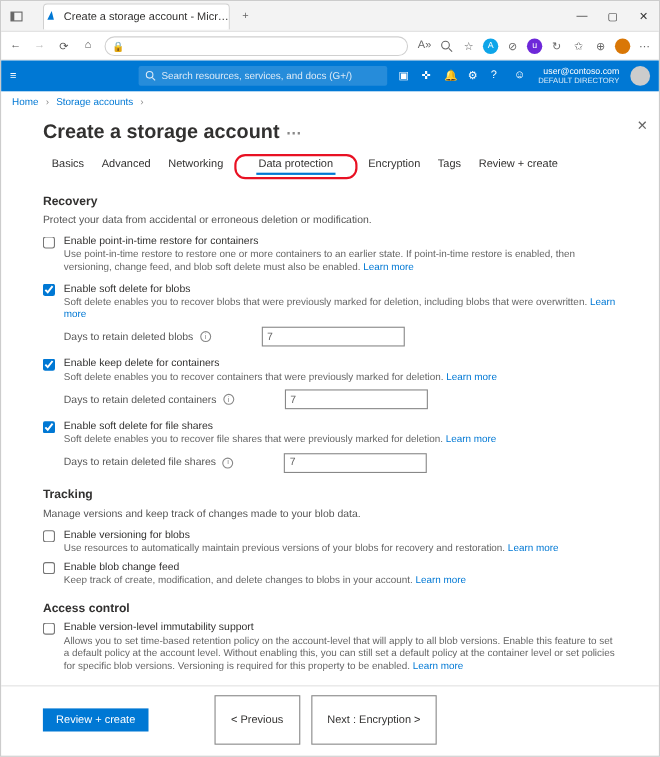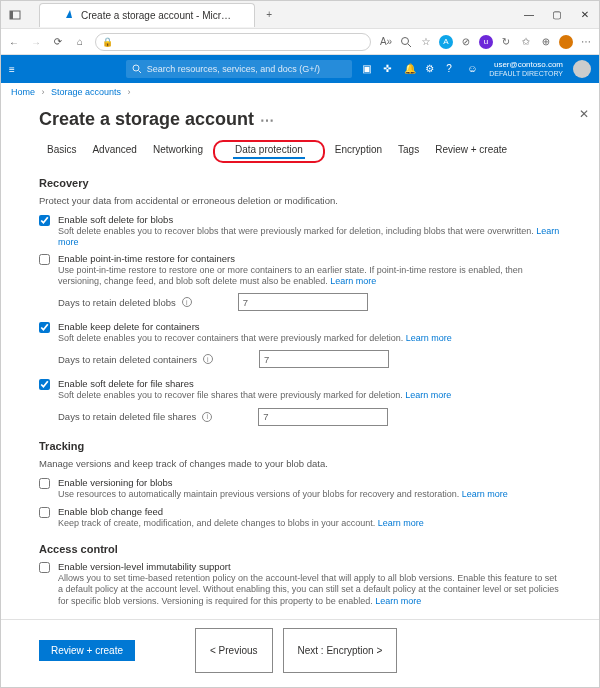--- a/index.html
+++ b/index.html
@@ -1,19 +1,19 @@
 <!DOCTYPE html>
 <html><head>
 <meta charset="utf-8">
 <style>
   * { box-sizing: border-box; margin: 0; padding: 0; }
   body { font-family: "Segoe UI", Arial, sans-serif; font-size: 10px; background: #fff; color: #323130; width: 600px; height: 688px; overflow: hidden; border: 1px solid #ccc; }
   .titlebar { display: flex; align-items: center; height: 28px; background: #f3f3f3; border-bottom: 1px solid #e1e1e1; }
   .tab-strip { display: flex; align-items: center; flex: 1; padding-left: 6px; gap: 4px; }
-  .browser-tab { display: flex; align-items: center; background: #fff; border: 1px solid #d0d0d0; border-bottom: none; border-radius: 4px 4px 0 0; height: 24px; padding: 0 23px; gap: 6px; font-size: 10px; min-width: 160px; }
+  .browser-tab { display: flex; align-items: center; background: #fff; border: 1px solid #d0d0d0; border-bottom: none; border-radius: 4px 4px 0 0; height: 24px; padding: 0 0; gap: 6px; font-size: 10px; min-width: 160px; }
   .browser-tab .favicon { width: 12px; height: 12px; display: inline-block; }
   .newtab { width: 20px; height: 20px; display: flex; align-items: center; justify-content: center; color: #666; }
   .win-controls { display: flex; }
   .win-controls .wc { width: 28px; height: 28px; display: flex; align-items: center; justify-content: center; color: #333; }
   .addrbar { display: flex; align-items: center; height: 26px; padding: 0 6px; gap: 8px; border-bottom: 1px solid #e1e1e1; }
   .addrbar .navicon { width: 14px; height: 14px; color: #555; display: flex; align-items: center; justify-content: center; }
   .urlbox { flex: 1; display: flex; align-items: center; border: 1px solid #d0d0d0; border-radius: 10px; height: 18px; padding: 0 6px; font-size: 9px; color: #555; gap: 4px; min-width: 0; }
   .right-icons { display: flex; gap: 6px; }
   .right-icons .ricon { width: 14px; height: 14px; display: flex; align-items: center; justify-content: center; color: #666; }
   .circle-icon { width: 14px; height: 14px; border-radius: 50%; display: flex; align-items: center; justify-content: center; font-size: 8px; color: #fff; }
@@ -161,33 +161,33 @@
       <div class="tab active" style="padding:0 2px 2px 2px">Data protection</div>
     </div>
     <div class="tab">Encryption</div>
     <div class="tab">Tags</div>
     <div class="tab">Review + create</div>
   </div>
 
   <div class="section-title">Recovery</div>
   <div class="section-desc">Protect your data from accidental or erroneous deletion or modification.</div>
 
+  <div class="option-row">
+    <input type="checkbox" style="">
+    <div class="option-body">
+      <div class="option-label">Enable point-in-time restore for containers</div>
+      <div class="option-help"><span>Use point-in-time restore to restore one or more containers to an earlier state. If point-in-time restore is enabled, then versioning, change feed, and blob soft delete must also be enabled.</span> <a class="learn-more">Learn more</a></div>
+    </div>
+  </div>
+
   <div class="option-row" style="margin-top:8px">
     <input type="checkbox" checked="" style="">
     <div class="option-body">
       <div class="option-label">Enable soft delete for blobs</div>
       <div class="option-help"><span>Soft delete enables you to recover blobs that were previously marked for deletion, including blobs that were overwritten.</span> <a class="learn-more">Learn more</a></div>
-    </div>
-  </div>
-
-  <div class="option-row">
-    <input type="checkbox" style="">
-    <div class="option-body">
-      <div class="option-label">Enable point-in-time restore for containers</div>
-      <div class="option-help"><span>Use point-in-time restore to restore one or more containers to an earlier state. If point-in-time restore is enabled, then versioning, change feed, and blob soft delete must also be enabled.</span> <a class="learn-more">Learn more</a></div>
     </div>
   </div>
   <div class="sub-row">
     <label>Days to retain deleted blobs</label>
     <span class="info-icon">i</span>
     <input type="text" value="7" style="">
   </div>
 
   <div class="option-row">
     <input type="checkbox" checked="" style="">

